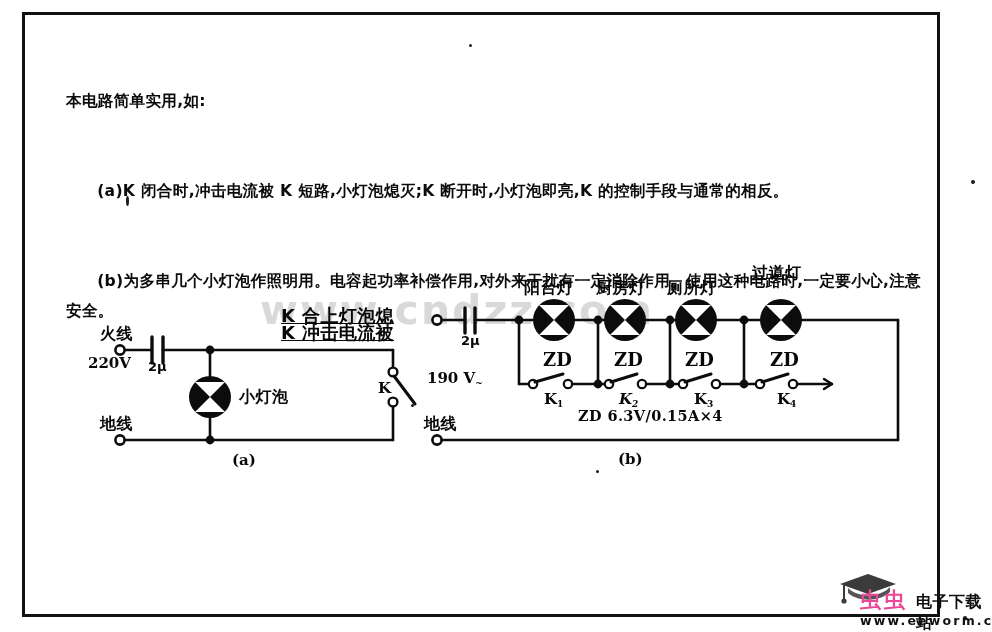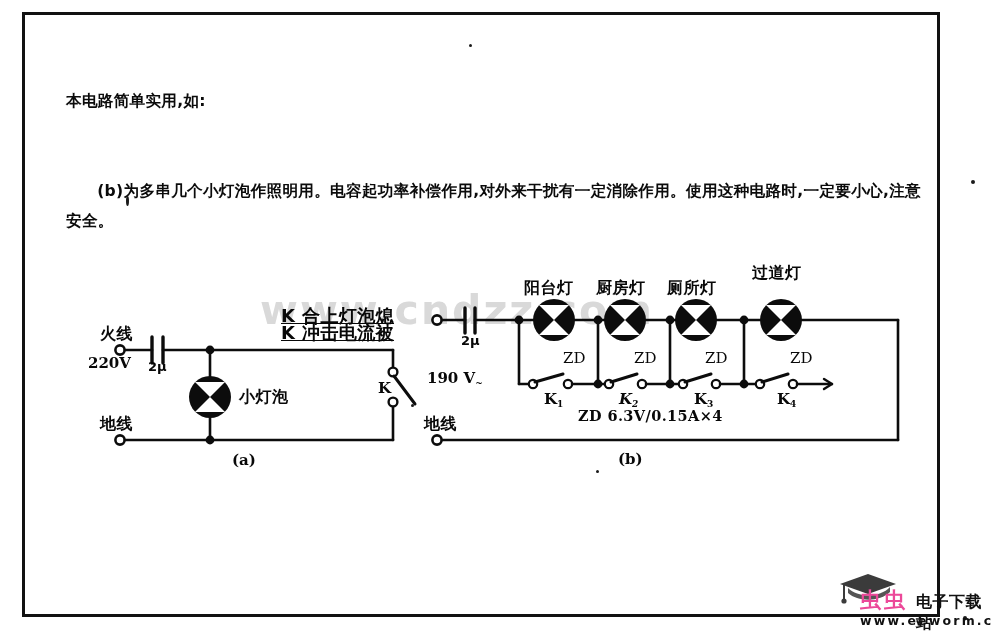--- a/index.html
+++ b/index.html
@@ -99,21 +99,21 @@
     position: absolute;
     font-family: "DejaVu Sans", "Liberation Sans", sans-serif;
     font-weight: bold;
     color: #080808;
     white-space: nowrap;
     line-height: 1.08;
   }
   .lbl-cn { font-size: 16px; letter-spacing: 0.5px; }
   .lbl-sm { font-size: 13px; }
   .lbl-cap { font-size: 15px; font-family: "DejaVu Serif", "Liberation Serif", serif; }
-  .lbl-zd { font-size: 15px; font-family: "DejaVu Serif", "Liberation Serif", serif; font-weight: normal; margin-left: 20px; }
+  .lbl-zd { font-size: 18px; font-family: "DejaVu Serif", "Liberation Serif", serif; font-weight: bold; }
   .lbl-spec { font-size: 14.5px; font-family: "DejaVu Serif", "Liberation Serif", serif; font-weight: bold; letter-spacing: 0.4px; }
   .lbl-v   { font-size: 15px; font-family: "DejaVu Serif", "Liberation Serif", serif; font-weight: bold; }
   .lbl-k   { font-size: 15px; font-family: "DejaVu Serif", "Liberation Serif", serif; font-weight: bold; }
   .lbl-note{ font-size: 18px; letter-spacing: 0.4px; text-decoration: underline; }
   .sub { font-size: 9px; vertical-align: baseline; position: relative; top: 3px; }
 
   
   .logo {
     position: absolute;
     left: 838px;
@@ -155,20 +155,21 @@
 
 <div id="page">
 
   <div class="frame"></div>
   <div class="frame-right-extra"></div>
 
   <div class="watermark" style="left:260px; top:286px;">www.cndzz.com</div>
 
   <div class="textblock">
     <p>本电路简单实用,如:</p>
+    <p class="indent">(a)K 闭合时,冲击电流被 K 短路,小灯泡熄灭;K 断开时,小灯泡即亮,K 的控制手段与通常的相反。</p>
     <p class="indent">(b)为多串几个小灯泡作照明用。电容起功率补偿作用,对外来干扰有一定消除作用。使用这种电路时,一定要小心,注意安全。</p>
   </div>
 
   <div class="speck" style="left:469px; top:44px; width:3px; height:3px;"></div>
   <div class="speck" style="left:971px; top:180px; width:4px; height:4px;"></div>
   <div class="speck" style="left:126px; top:196px; width:3px; height:10px;"></div>
   <div class="speck" style="left:411px; top:404px; width:3px; height:3px;"></div>
   <div class="speck" style="left:596px; top:470px; width:3px; height:3px;"></div>
   <div class="speck" style="left:963px; top:616px; width:4px; height:4px;"></div>
 

